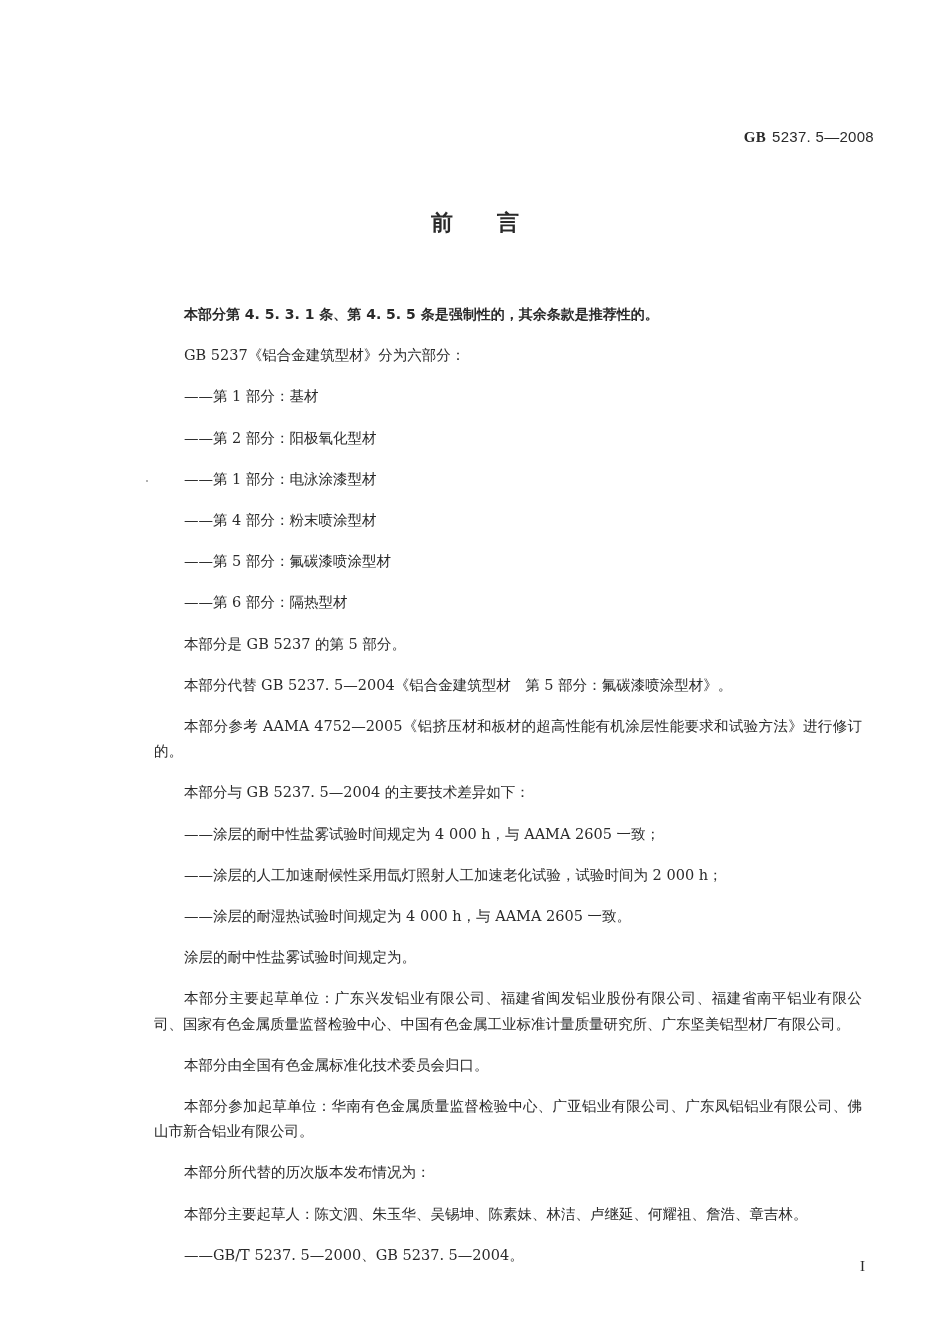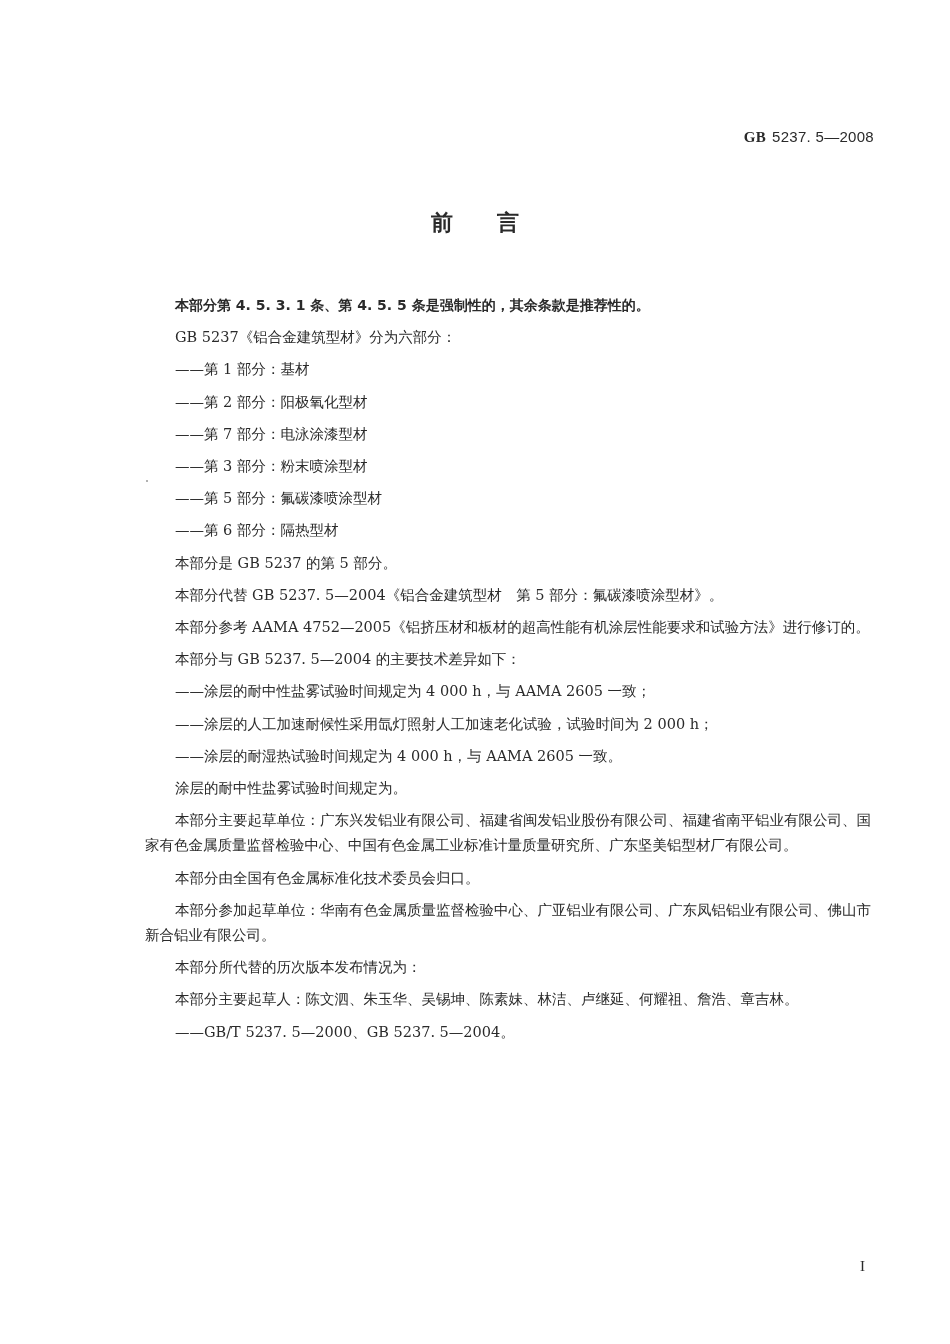--- a/index.html
+++ b/index.html
@@ -50,21 +50,21 @@
     }
     .body {
       position: absolute;
       top: 286px;
       left: 138px;
       width: 740px;
       font-size: 14.5px;
       line-height: 25.2px;
     }
     .p {
-      margin: 7px;
+      margin: 16px;
       text-indent: 30px;
       text-align: justify;
     }
     .p.bold {
       font-family: "DejaVu Sans", "Liberation Sans", sans-serif;
       font-weight: bold;
       font-size: 14px;
     }
     .p.dash {
       text-indent: 30px;
@@ -93,22 +93,22 @@
     <span class="gb">GB</span><span>5237. 5—2008</span>
   </div>
 
   <div class="title">前言</div>
 
   <div class="body">
     <p class="p bold">本部分第 4. 5. 3. 1 条、第 4. 5. 5 条是强制性的，其余条款是推荐性的。</p>
     <p class="p">GB 5237《铝合金建筑型材》分为六部分：</p>
     <p class="p dash">——第 1 部分：基材</p>
     <p class="p dash">——第 2 部分：阳极氧化型材</p>
-    <p class="p dash">——第 7 部分：电泳涂漆型材</p>
-    <p class="p dash">——第 3 部分：粉末喷涂型材</p>
+    <p class="p dash">——第 1 部分：电泳涂漆型材</p>
+    <p class="p dash">——第 4 部分：粉末喷涂型材</p>
     <p class="p dash">——第 5 部分：氟碳漆喷涂型材</p>
     <p class="p dash">——第 6 部分：隔热型材</p>
     <p class="p">本部分是 GB 5237 的第 5 部分。</p>
     <p class="p">本部分代替 GB 5237. 5—2004《铝合金建筑型材　第 5 部分：氟碳漆喷涂型材》。</p>
     <p class="p">本部分参考 AAMA 4752—2005《铝挤压材和板材的超高性能有机涂层性能要求和试验方法》进行修订的。</p>
     <p class="p">本部分与 GB 5237. 5—2004 的主要技术差异如下：</p>
     <p class="p dash">——涂层的耐中性盐雾试验时间规定为 4 000 h，与 AAMA 2605 一致；</p>
     <p class="p dash">——涂层的人工加速耐候性采用氙灯照射人工加速老化试验，试验时间为 2 000 h；</p>
     <p class="p dash">——涂层的耐湿热试验时间规定为 4 000 h，与 AAMA 2605 一致。</p>
     <p class="p">涂层的耐中性盐雾试验时间规定为。</p>

